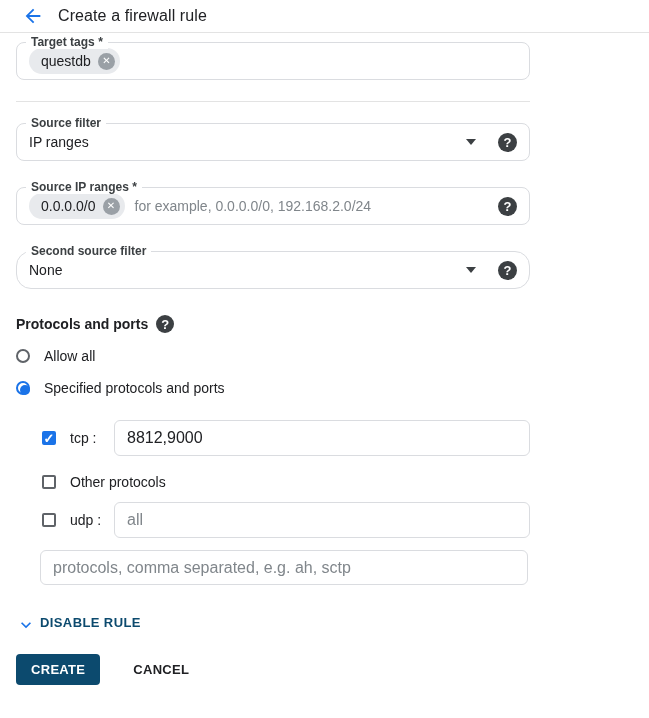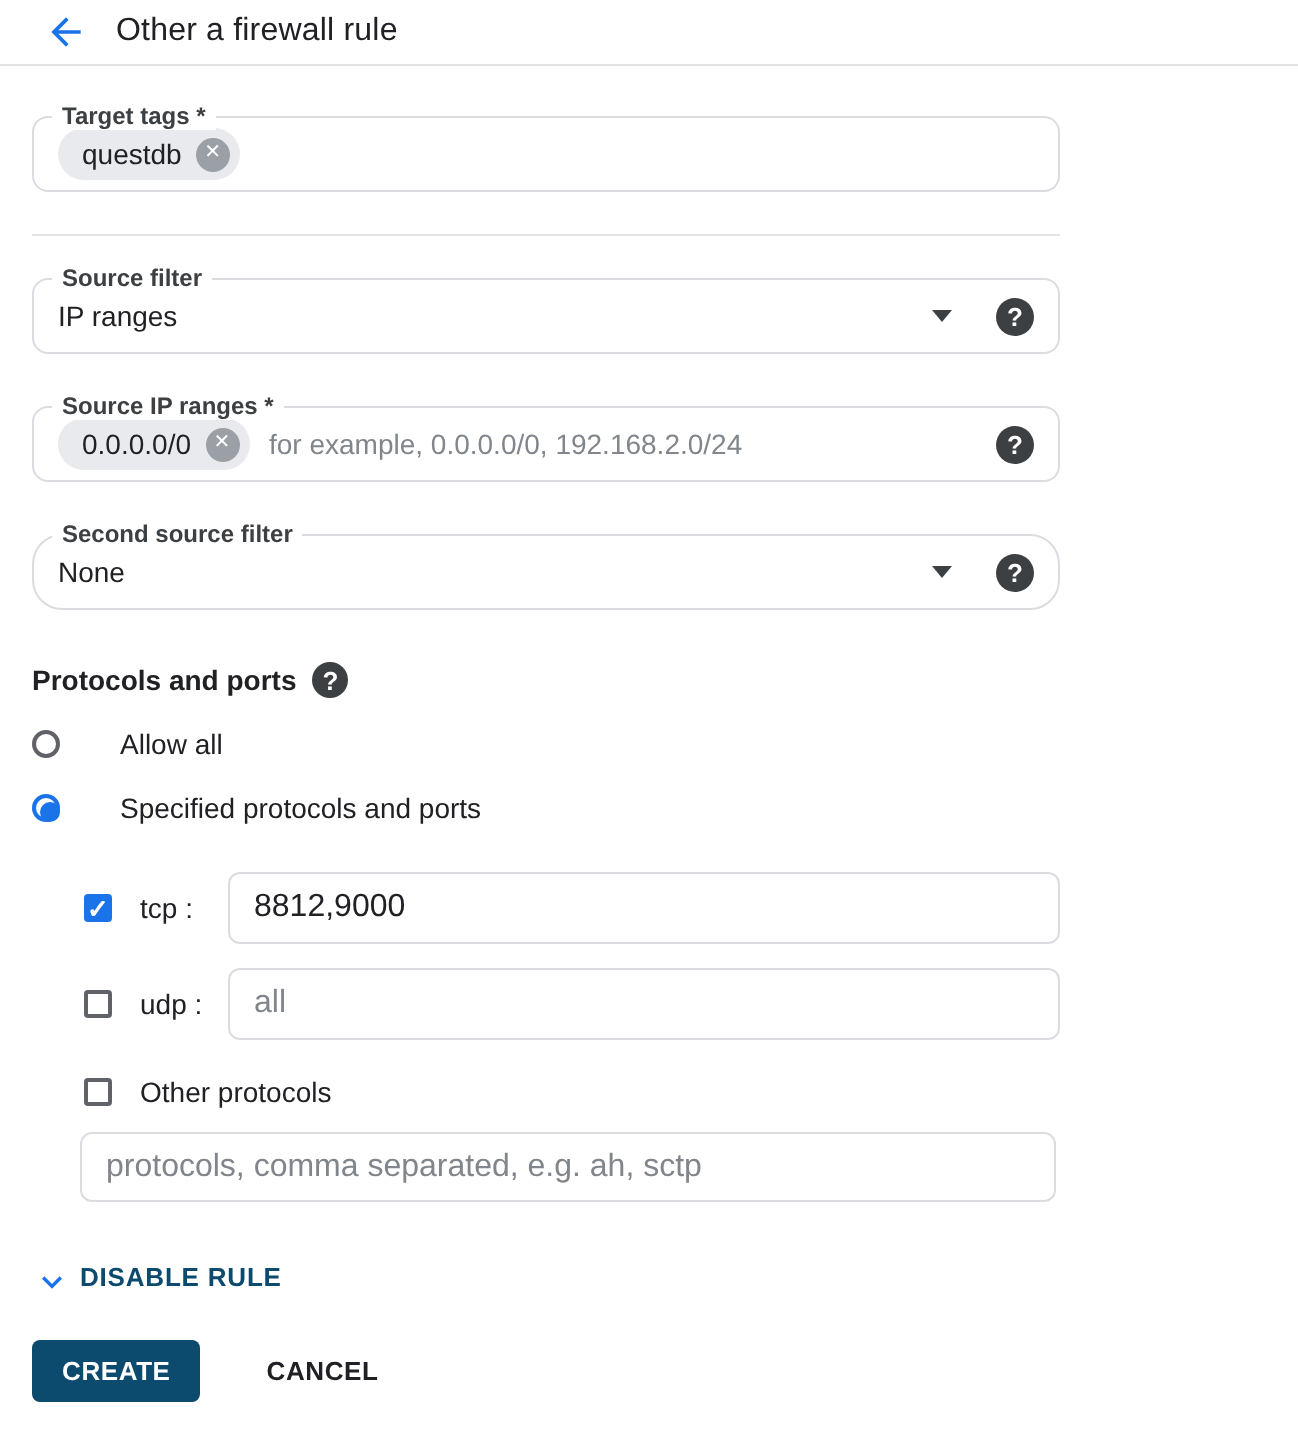--- a/index.html
+++ b/index.html
@@ -67,21 +67,21 @@
     font-size: 10px; margin-left: 7px; cursor: pointer; line-height: 1;
   }
 
   .divider { height: 1px; background: #e3e3e3; margin-top: 21px; }
 
   
   .section-heading { display: flex; align-items: center; margin-top: 26px; }
   .section-heading .title { font-size: 14px; font-weight: bold; color: #202124; }
   .section-heading .help { margin-left: 8px; width: 18px; height: 18px; }
 
-  .radio-row { display: flex; align-items: center; margin-top: 12px; height: 20px; cursor: pointer; gap: 16px; }
+  .radio-row { display: flex; align-items: center; margin-top: 12px; height: 20px; cursor: pointer; }
   .radio {
     width: 14px; height: 14px; border: 2px solid #5f6368; border-radius: 50%;
     flex: 0 0 auto; position: relative;
   }
   .radio.checked { border-color: #1a73e8; }
   .radio.checked::after {
     content: ""; position: absolute; top: 2px; left: 2px;
     width: 10px; height: 10px; border-radius: 50%; background: #1a73e8;
   }
   .radio-label { margin-left: 14px; font-size: 14px; color: #202124; }
@@ -135,26 +135,26 @@
 <body>
 
 <div class="app-header">
   <div class="back-btn">
     <span>
       <svg width="22" height="22" viewBox="0 0 24 24">
           <path fill="#1a73e8" d="M20 11H7.83l5.59-5.59L12 4l-8 8 8 8 1.41-1.41L7.83 13H20v-2z"></path>
         </svg>
     </span>
   </div>
-  <div class="page-title">Other a firewall rule</div>
+  <div class="page-title">Create a firewall rule</div>
 </div>
 
 <div class="content">
 
-  <div class="ofield" style="margin-top: 25px;">
+  <div class="ofield" style="margin-top: 9px;">
     <span class="olabel">Target tags *</span>
     <span class="chip">
       <span>questdb</span>
       <span class="chip-x">✕</span>
     </span>
   </div>
 
   <div class="divider"></div>
 
   <div class="ofield" style="margin-top: 21px;">
@@ -197,29 +197,29 @@
   </div>
 
   <div class="proto-row row-tcp">
     <span class="checkbox checked">
       <span class="tick">✓</span>
     </span>
     <span class="cb-label">tcp :</span>
     <input class="port-input" type="text" value="8812,9000" style="">
   </div>
 
+  <div class="proto-row row-other">
+    <span class="checkbox"></span>
+    <span class="cb-label" style="width:auto;">Other protocols</span>
+  </div>
+
   <div class="proto-row row-udp">
     <span class="checkbox"></span>
     <span class="cb-label">udp :</span>
     <input class="port-input" type="text" placeholder="all" style="">
-  </div>
-
-  <div class="proto-row row-other">
-    <span class="checkbox"></span>
-    <span class="cb-label" style="width:auto;">Other protocols</span>
   </div>
   <input class="port-input wide-input" type="text" placeholder="protocols, comma separated, e.g. ah, sctp" style="">
 
   <div class="disable-rule">
     <span class="chev">
       <svg width="20" height="20" viewBox="0 0 24 24">
           <path fill="#1a73e8" d="M16.59 8.59L12 13.17 7.41 8.59 6 10l6 6 6-6z"></path>
         </svg>
     </span>
     <span class="lbl">DISABLE RULE</span>

